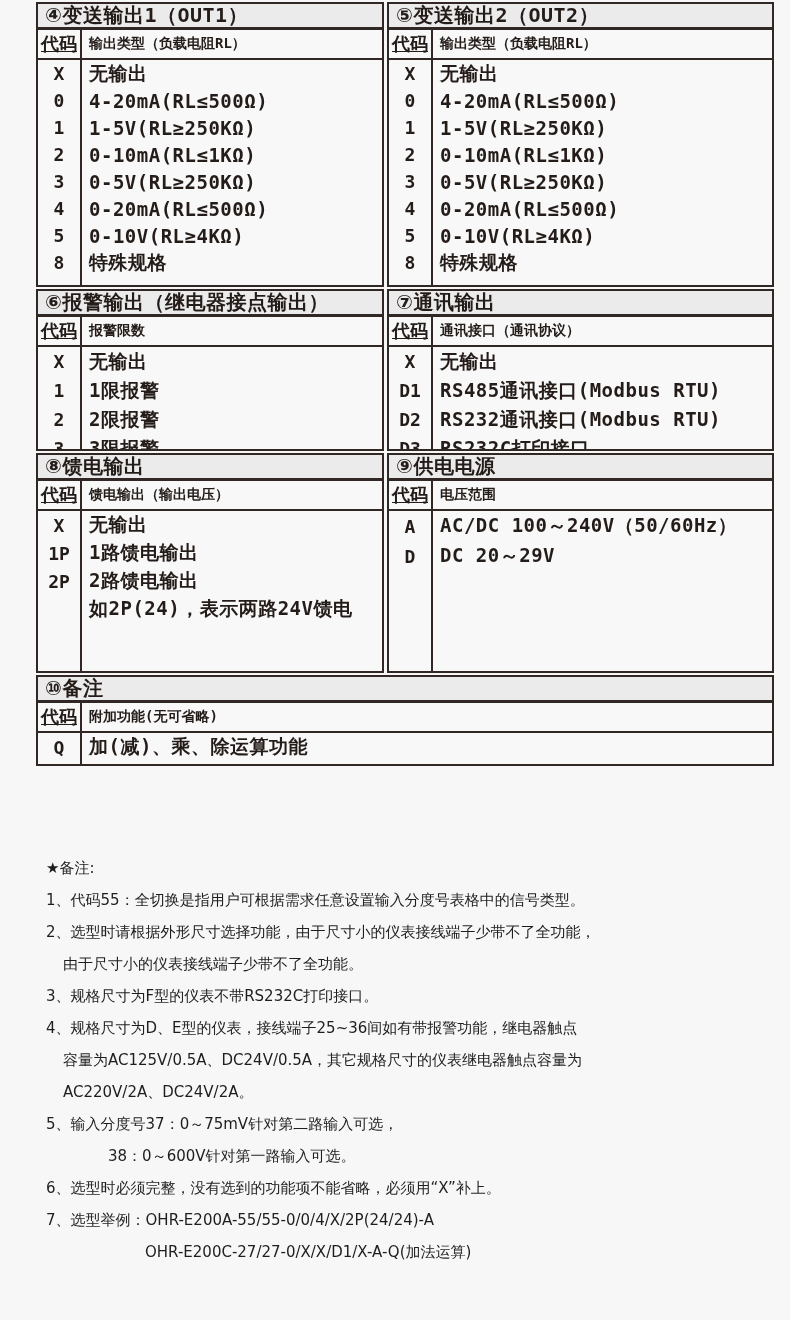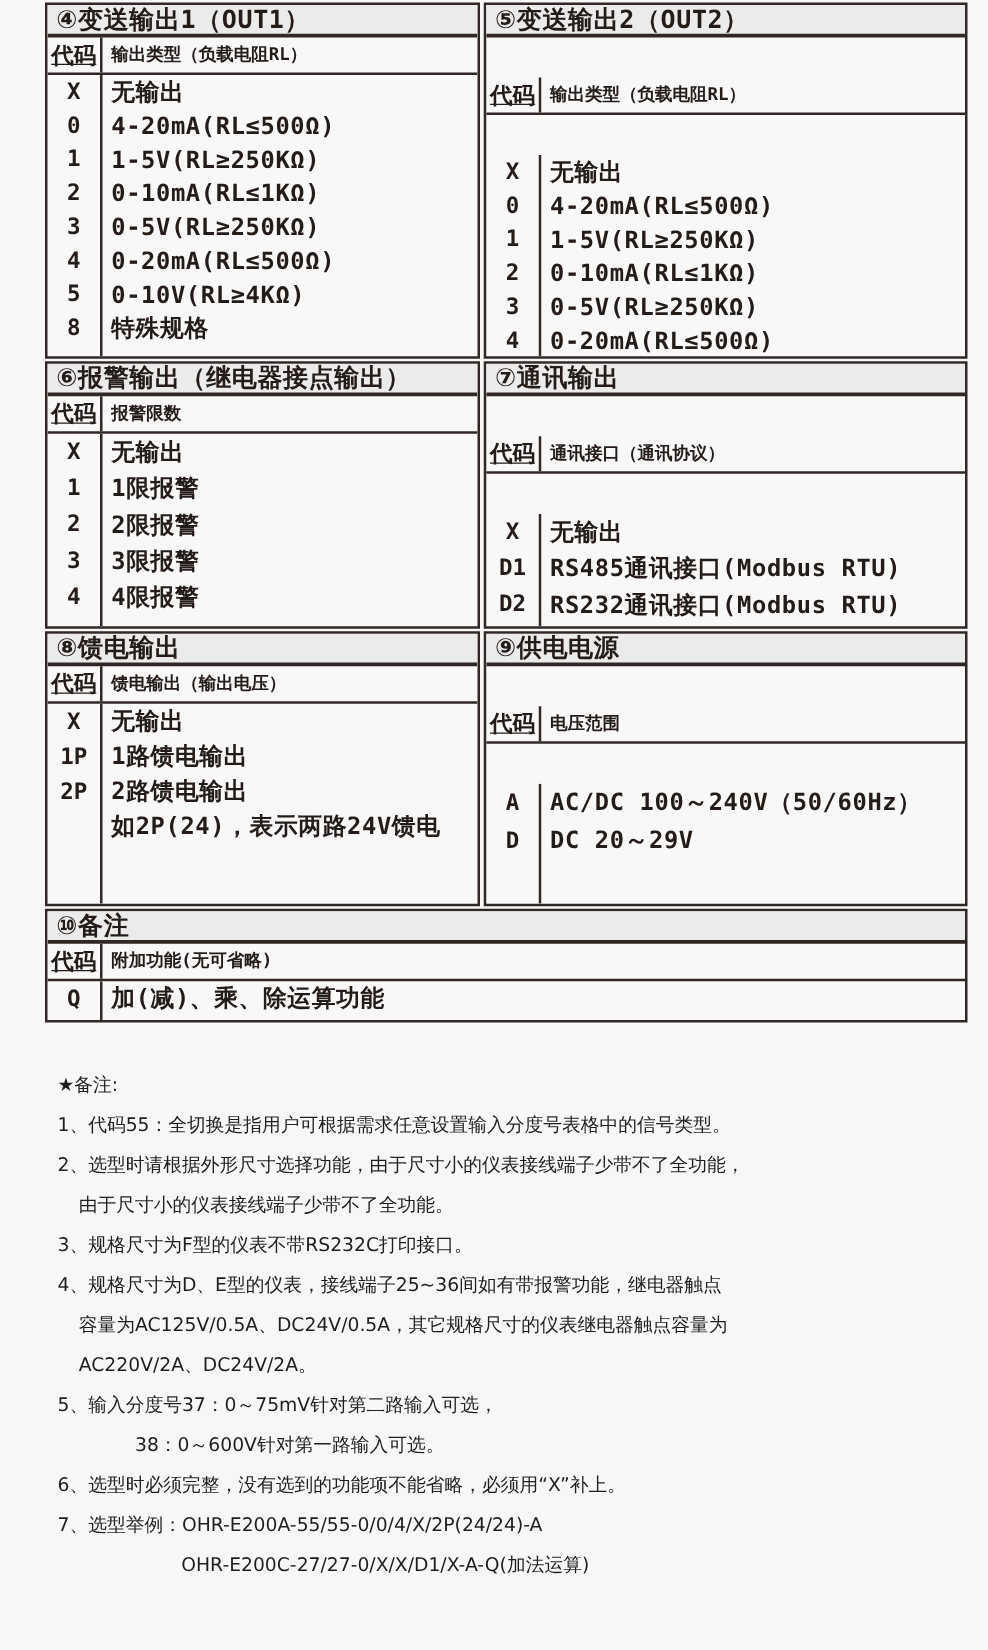--- a/index.html
+++ b/index.html
@@ -11,24 +11,24 @@
     --page-bg:#f7f7f7;     
   }
   *{margin:0;padding:0;box-sizing:border-box;}
   html,body{width:790px;background:var(--page-bg);}
   body{font-family:"DejaVu Sans",sans-serif;}
   .page{position:relative;width:790px;height:1320px;background:var(--page-bg);overflow:hidden;}
 
   
   .tables{position:absolute;left:36px;top:2px;width:738px;display:flex;flex-direction:column;gap:2px;}
   .pair{display:flex;gap:3px;}
-  .p1{height:285px;} .p2{height:214px;} .p3{height:220px;} .p4{height:91px;}
+  .p1{height:285px;} .p2{height:162px;} .p3{height:220px;} .p4{height:91px;}
   .sec{border:2px solid var(--bc);background:var(--cell-bg);display:flex;flex-direction:column;overflow:hidden;}
   .sec-l{width:348px;flex:none;}
-  .sec-r{flex:1;gap:32px;}
+  .sec-r{flex:1;}
   .sec-full{width:100%;}
 
   .sec-title{
     height:26px;flex:none;background:var(--title-bg);
     border-bottom:3px solid var(--bc);
     display:flex;align-items:center;padding-left:7px;
     font-size:20px;font-weight:bold;color:var(--ink);
     font-family:"DejaVu Sans Mono","DejaVu Sans",sans-serif;
     letter-spacing:.5px;white-space:nowrap;
   }

